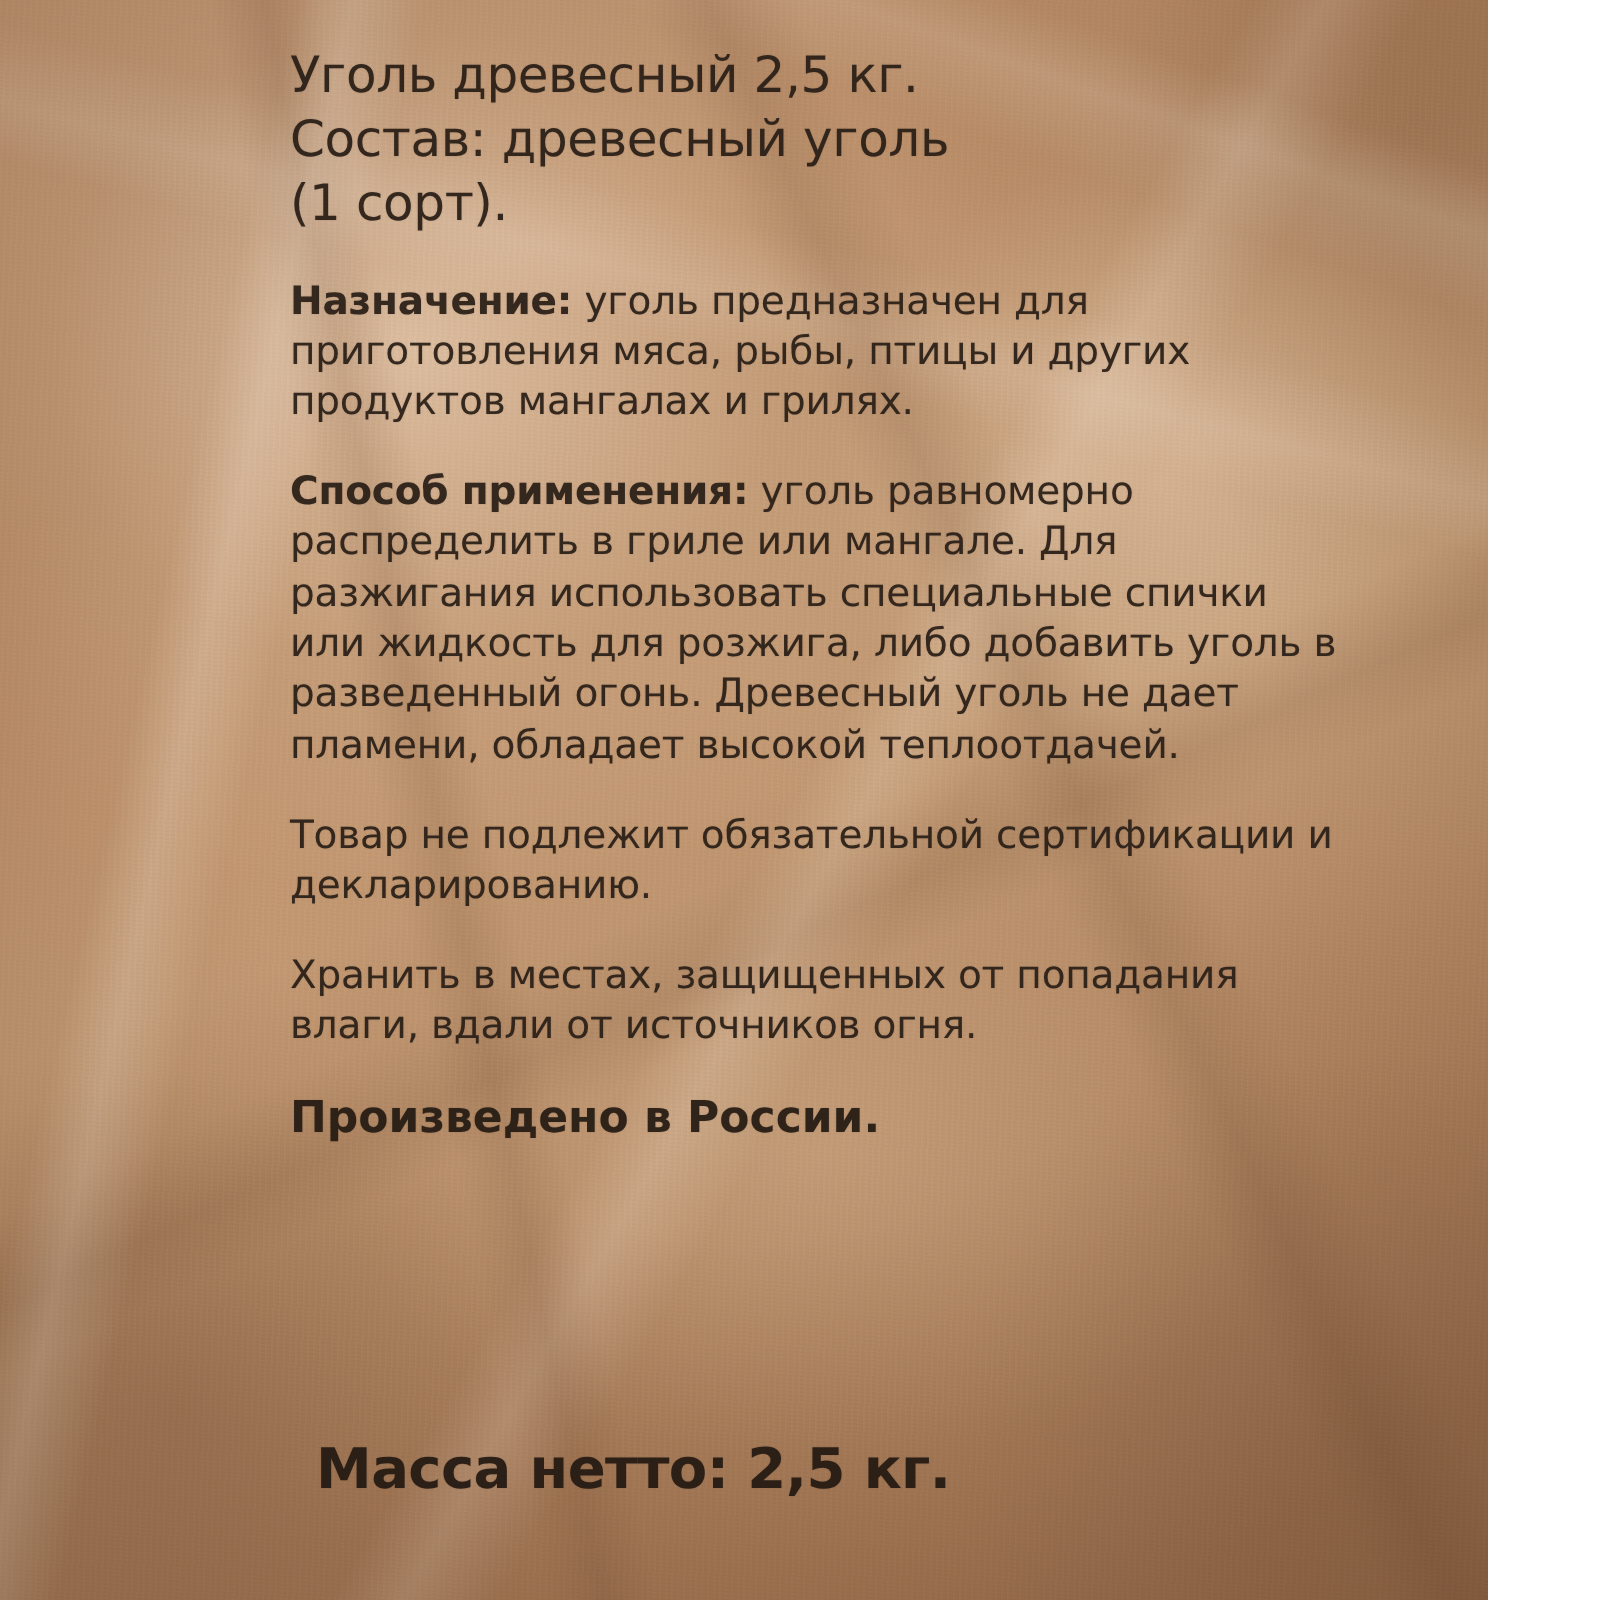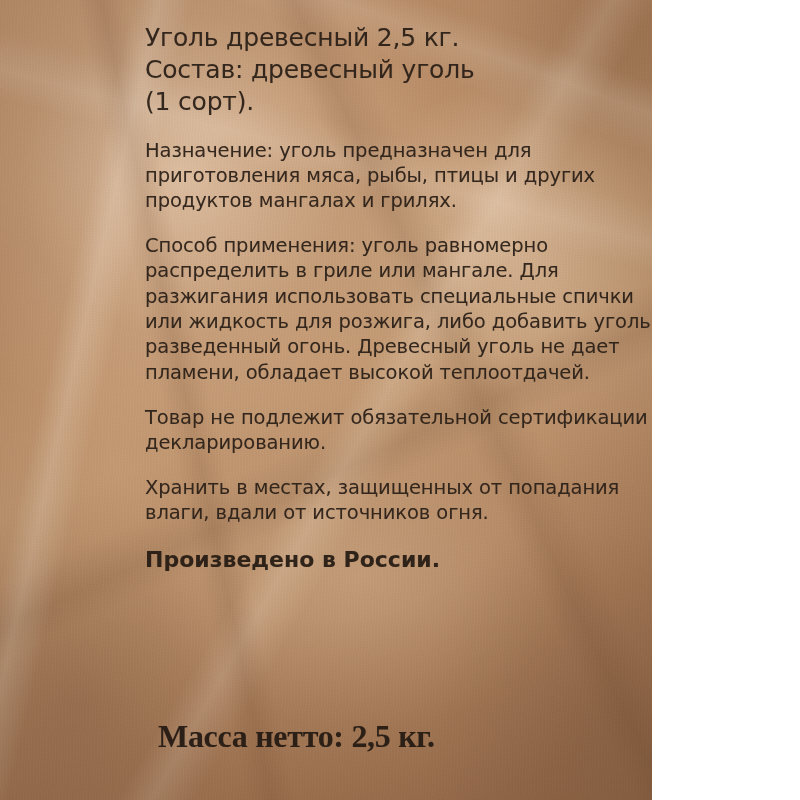--- a/index.html
+++ b/index.html
@@ -9,21 +9,21 @@
   }
   body {
     width: 800px;
     height: 800px;
     overflow: hidden;
     font-family: "DejaVu Sans", sans-serif;
   }
 
   #label {
     position: relative;
-    width: 652px;
+    width: 744px;
     height: 800px;
     background-color: #b08567;
     overflow: hidden;
   }
 
   
   .paper-base {
     position: absolute;
     inset: 0;
     background:
@@ -82,44 +82,43 @@
   .lead .l { display: block; }
 
   .para {
     font-size: 19.5px;
     line-height: 1.30;
     letter-spacing: -0.1px;
     color: #2b2018;
     margin-bottom: 16px;
   }
   .para b {
-    font-weight: normal;
+    font-weight: bold;
     text-align: center;
   }
   .tu {
     font-size: 19.5px;
     line-height: 1.3;
     margin-bottom: 18px;
     color: #2b2018;
   }
   .strong-line {
     font-size: 22px;
     font-weight: bold;
     color: #261c14;
     margin-bottom: 16px;
   }
   .netto {
     position: absolute;
     left: 158px;
     top: 718px;
-    font-size: 32px;
+    font-size: 28px;
     font-weight: bold;
     color: #241a13;
     letter-spacing: -0.3px;
-    font-family: Liberation Serif, serif;
   }
 
   
   .content, .netto {
     text-shadow: 0 0 1px rgba(60,40,25,0.18);
     opacity: 0.94;
   }
 </style>
 </head>
 <body>

